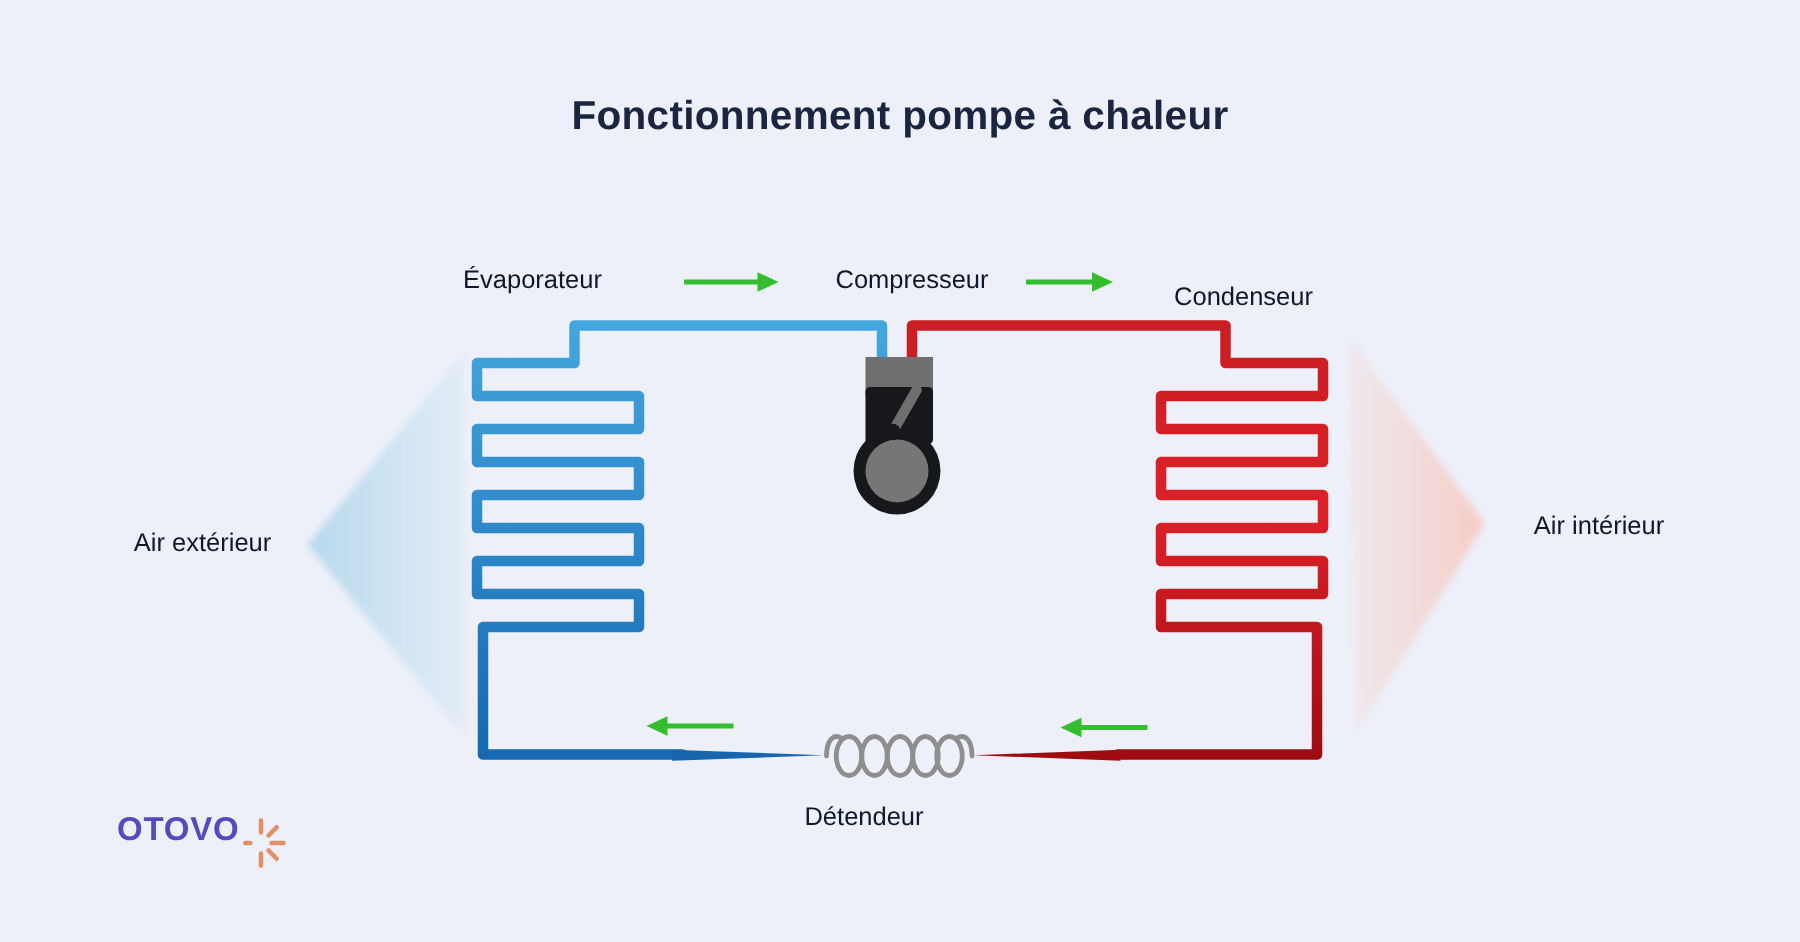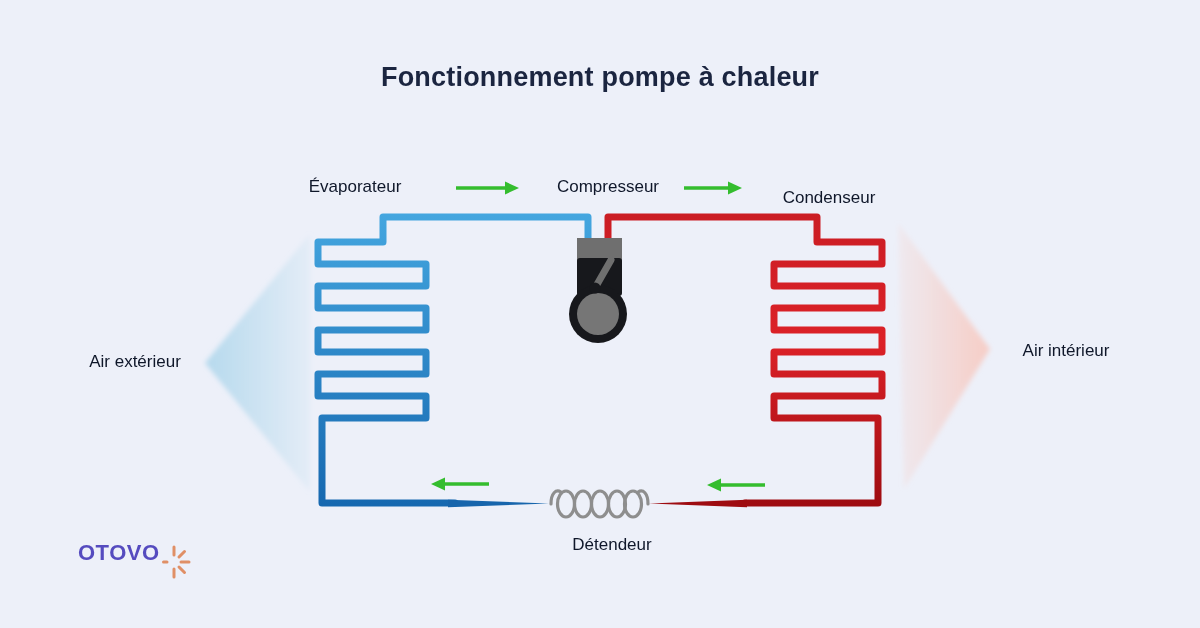--- a/index.html
+++ b/index.html
@@ -113,21 +113,21 @@
     </g>
   </svg>
 
   <div class="title">Fonctionnement pompe à chaleur</div>
 
   <div class="label" style="left:355px;top:187px">Évaporateur</div>
   <div class="label" style="left:608px;top:187px">Compresseur</div>
   <div class="label" style="left:829px;top:198px">Condenseur</div>
   <div class="label" style="left:135px;top:362px">Air extérieur</div>
   <div class="label" style="left:1066px;top:351px">Air intérieur</div>
-  <div class="label" style="left:612px;top:545px">Détendeur</div>
+  <div class="label" style="left:576px;top:545px">Détendeur</div>
 
   <div class="logo">
     <span class="word">OTOVO</span>
     <svg width="30" height="44" viewBox="0 0 30 44" style="margin-left:2px">
       <g fill="none" stroke="#E08F66" stroke-width="3" stroke-linecap="round">
         <line x1="12" y1="15" x2="12" y2="7"></line>
         <line x1="17" y1="17" x2="22.5" y2="11.5"></line>
         <line x1="19" y1="22" x2="27" y2="22"></line>
         <line x1="17" y1="27" x2="22.5" y2="32.5"></line>
         <line x1="12" y1="29" x2="12" y2="37"></line>

